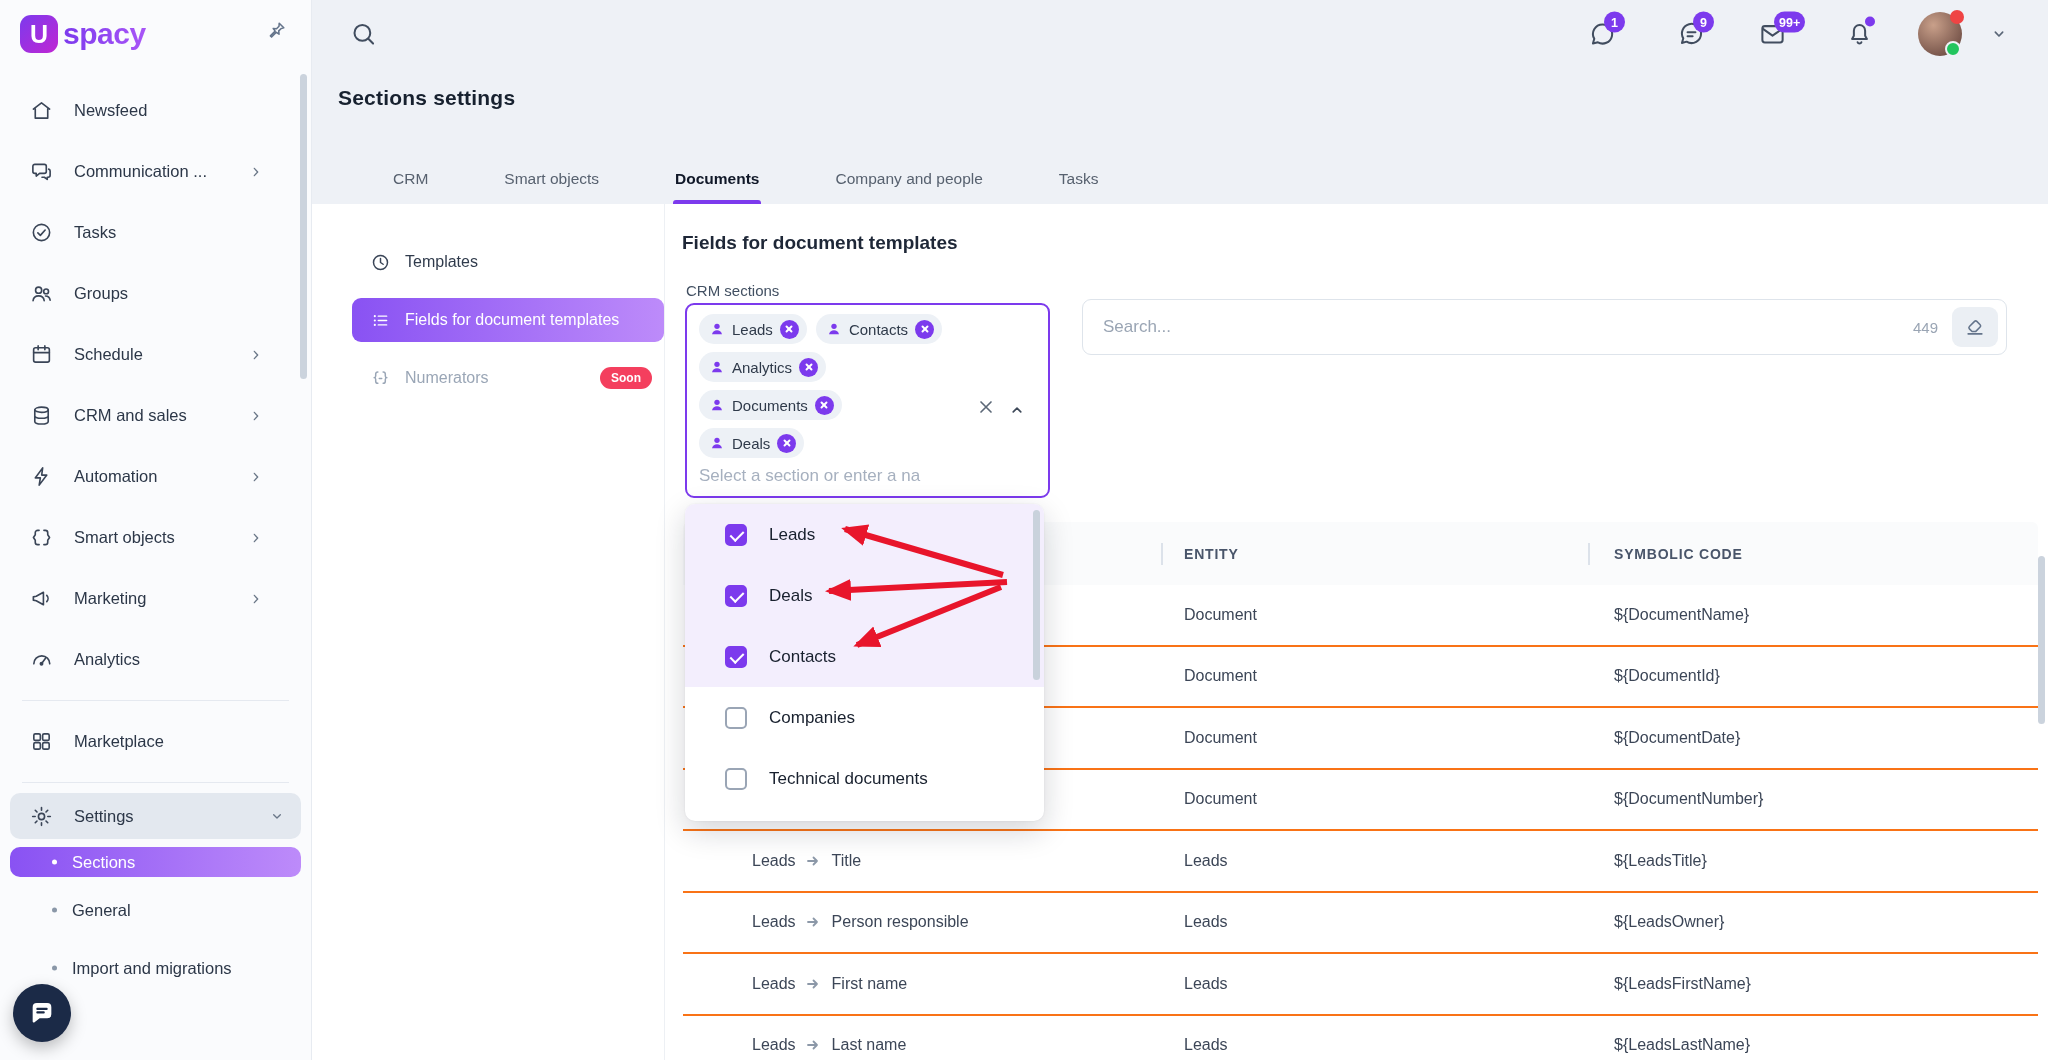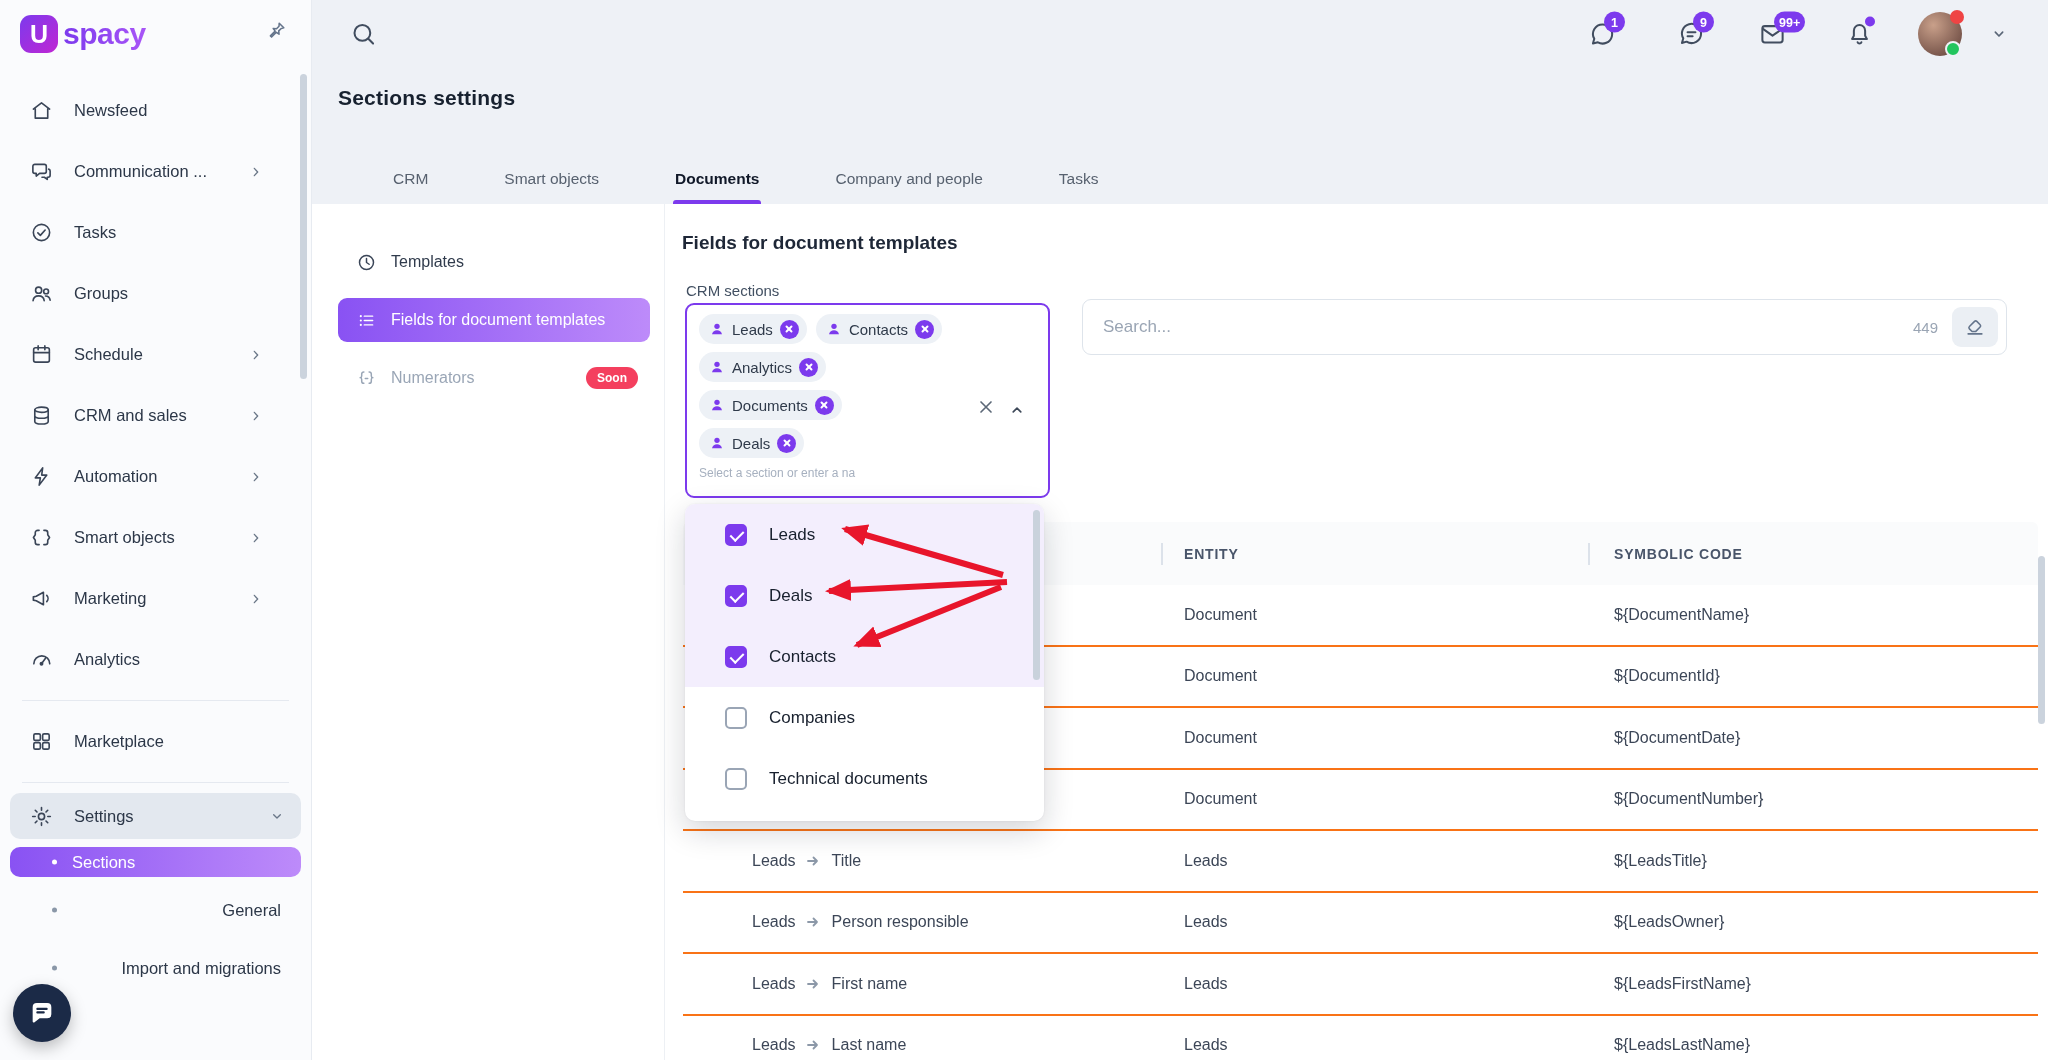--- a/index.html
+++ b/index.html
@@ -24,21 +24,21 @@
   .chev-r{position:absolute;left:238px;top:50%;transform:translateY(-50%);}
   .chev-r svg,.chev-d svg{width:16px;height:16px;fill:none;stroke:#6A7788;stroke-width:2;stroke-linecap:round;stroke-linejoin:round;}
   .nav-divider{height:1px;background:#E5E9F0;margin:10px 12px;}
   .nav-item.settings{background:#E3E8EF;height:46px;margin:4px 0;}
   .chev-d{position:absolute;right:16px;top:50%;transform:translateY(-50%);}
   .nav-item.sections{background:linear-gradient(90deg,#8952F3,#BD8BFA);color:#fff;height:30px;margin:8px 0 4px;font-weight:500;}
   .sub-item{padding-left:62px;position:relative;}
   .sub-item::before{content:"";position:absolute;left:42px;top:50%;width:5px;height:5px;border-radius:50%;
                     background:#8A97A8;transform:translateY(-50%);}
   .nav-item.sections.sub-item::before{background:#fff;}
-  .sub-item.tall{height:58px;justify-content:flex-end;}
+  .sub-item.tall{height:58px;}
   .sb-thumb{position:absolute;right:4px;top:74px;width:7px;height:305px;border-radius:4px;background:#CBD3DD;}
 
   
   .topbar{position:absolute;left:311px;top:0;width:1737px;height:68px;}
   .tb-abs{position:absolute;top:50%;transform:translateY(-50%);}
   .tb-abs .icn{width:27px;height:27px;stroke:#414D5F;stroke-width:1.8;}
   .badge{position:absolute;top:-9px;left:15px;min-width:21px;height:21px;border-radius:11px;background:#7C3AED;color:#fff;
          font-size:12.5px;font-weight:700;display:flex;align-items:center;justify-content:center;padding:0 5px;box-sizing:border-box;}
   .bell-dot{position:absolute;top:-4px;left:19px;width:10px;height:10px;border-radius:50%;background:#7C3AED;}
   .avatar{width:44px;height:44px;border-radius:50%;background:radial-gradient(circle at 35% 30%,#C9A08A,#7D5A4F 70%,#4E3A33);position:relative;}
@@ -51,21 +51,21 @@
   .tabs{position:absolute;left:80px;bottom:0;display:flex;gap:72px;}
   .tab{padding:10px 2px 16px;font-size:15.5px;color:#57616F;position:relative;cursor:pointer;}
   .tab.active{color:#101828;font-weight:700;}
   .tab.active::after{content:"";position:absolute;left:0;right:0;bottom:0;height:4px;border-radius:3px 3px 0 0;background:#7C3AED;}
 
   
   .card{position:absolute;left:311px;top:204px;width:1737px;height:856px;background:#fff;}
 
   
   .subnav{position:absolute;left:0;top:0;width:353px;height:856px;border-right:1px solid #EDF0F4;}
-  .snav-item{position:absolute;left:27px;width:312px;height:44px;display:flex;align-items:center;padding:0 18px;
+  .snav-item{position:absolute;left:41px;width:312px;height:44px;display:flex;align-items:center;padding:0 18px;
              box-sizing:border-box;border-radius:9px;font-size:16px;color:#303B4C;cursor:pointer;}
   .snav-item .icn{width:21px;height:21px;margin-right:14px;flex:none;}
   .snav-templates{top:36px;}
   .snav-fields{top:94px;background:linear-gradient(90deg,#8952F3,#BD8BFA);color:#fff;}
   .snav-fields .icn{stroke:#fff;}
   .snav-numerators{top:152px;color:#9AA6B6;}
   .snav-numerators .icn{stroke:#9AA6B6;}
   .soon{position:absolute;right:12px;top:50%;transform:translateY(-50%);background:#F43F5E;color:#ffffff;
         font-size:12px;font-weight:700;padding:4px 11px;border-radius:13px;}
 
@@ -75,21 +75,21 @@
   .msel{position:absolute;left:374px;top:99px;width:365px;height:195px;border:2px solid #7C3AED;border-radius:9px;
         background:#fff;box-sizing:border-box;padding:9px 12px;z-index:20;}
   .chip-row{display:flex;gap:9px;margin-bottom:8px;}
   .chip{height:30px;display:inline-flex;align-items:center;gap:7px;background:#EDF1F6;border-radius:16px;
         padding:0 8px 0 10px;font-size:15px;color:#2F3A4A;cursor:pointer;}
   .chip svg{width:16px;height:16px;}
   .chip-x{width:19px;height:19px;border-radius:50%;background:#7C3AED;position:relative;flex:none;cursor:pointer;}
   .chip-x::before,.chip-x::after{content:"";position:absolute;left:50%;top:50%;width:9px;height:2px;background:#fff;border-radius:1px;}
   .chip-x::before{transform:translate(-50%,-50%) rotate(45deg);}
   .chip-x::after{transform:translate(-50%,-50%) rotate(-45deg);}
-  .msel-ph{font-size:12px;color:#A6B0BF;margin-top:5px;white-space:nowrap;overflow:hidden;}
+  .msel-ph{font-size:17px;color:#A6B0BF;margin-top:5px;white-space:nowrap;overflow:hidden;}
   .msel-clear{position:absolute;right:52px;top:92px;cursor:pointer;}
   .msel-clear svg{width:20px;height:20px;stroke:#5C6877;stroke-width:2;fill:none;stroke-linecap:round;}
   .msel-caret{position:absolute;right:22px;top:96px;cursor:pointer;}
   .msel-caret svg{width:18px;height:18px;stroke:#3D4858;stroke-width:2.2;fill:none;stroke-linecap:round;stroke-linejoin:round;}
 
   
   .search{position:absolute;left:771px;top:95px;width:925px;height:56px;border:1px solid #DEE4EB;border-radius:9px;
           background:#fff;display:flex;align-items:center;padding:0 8px 0 18px;box-sizing:border-box;}
   .search input{border:0;outline:0;flex:1;font-size:17px;color:#333;background:transparent;font-family:"Liberation Sans",sans-serif;}
   .search input::placeholder{color:#9AA5B4;}

